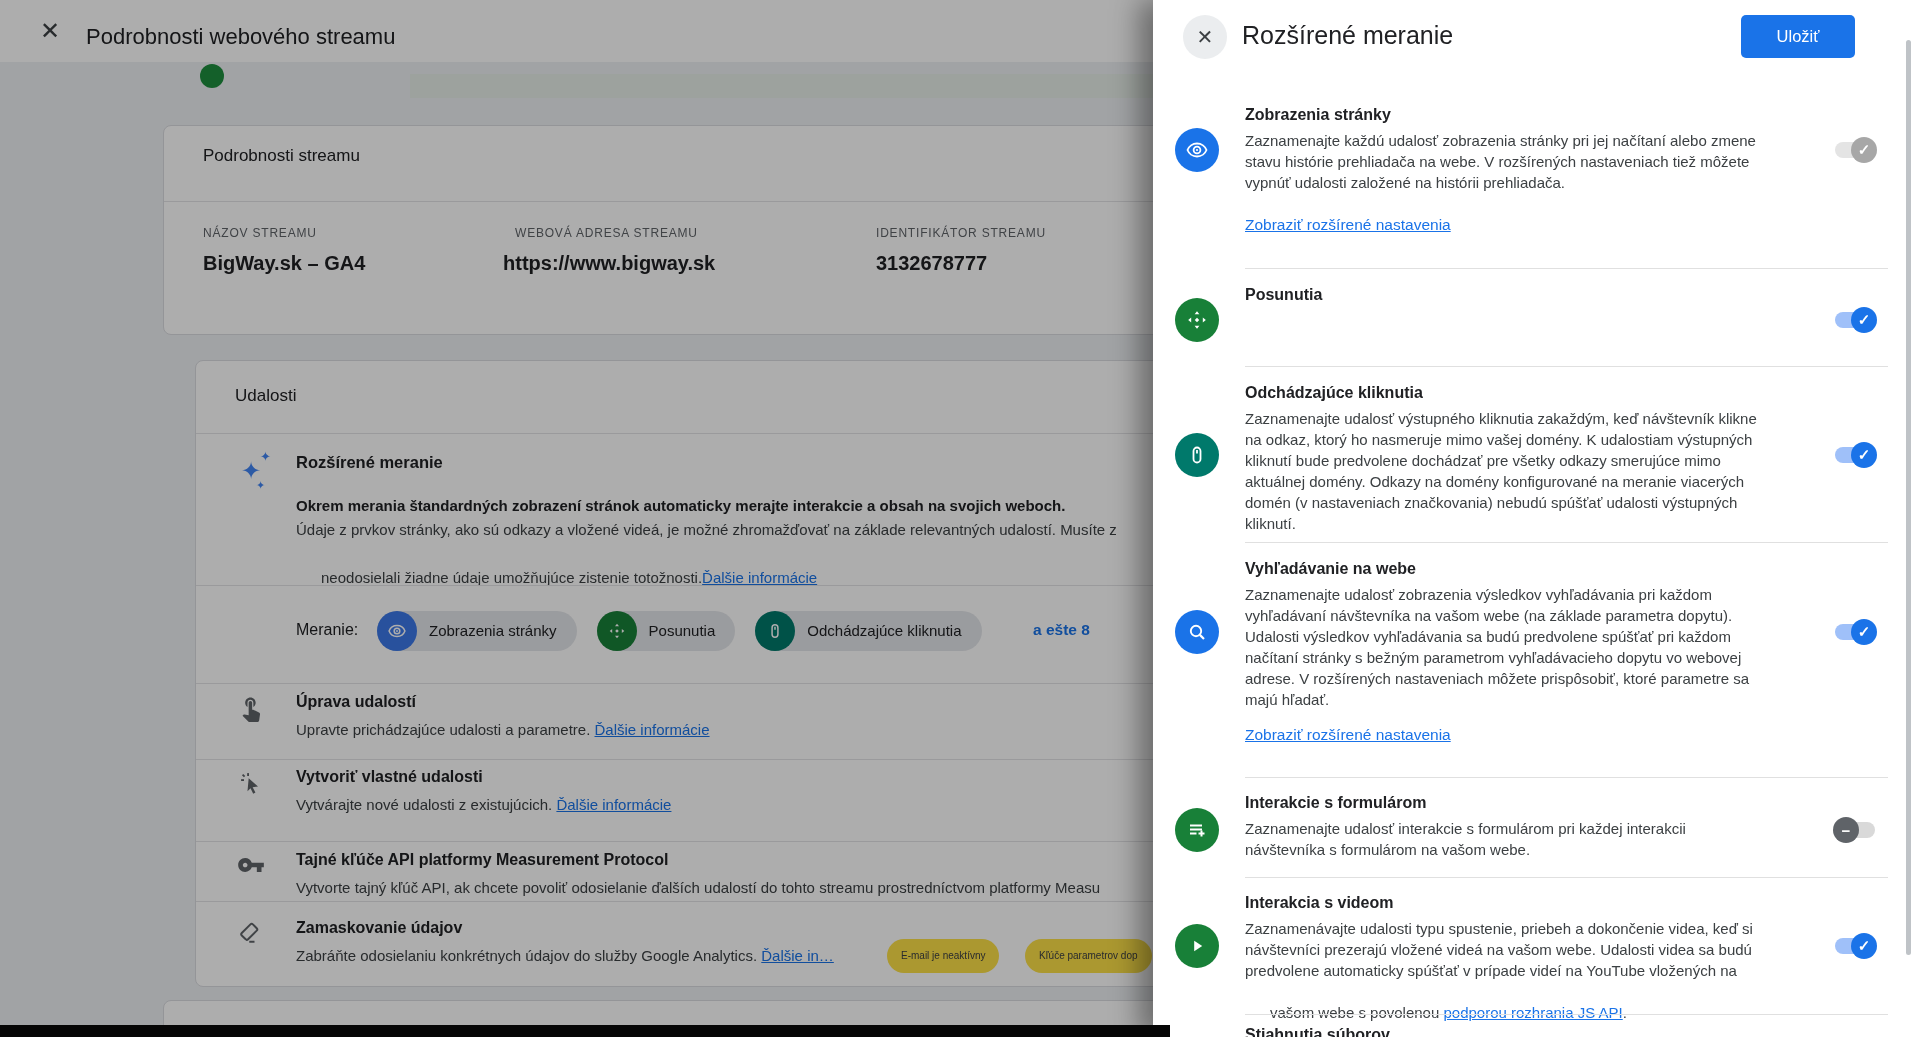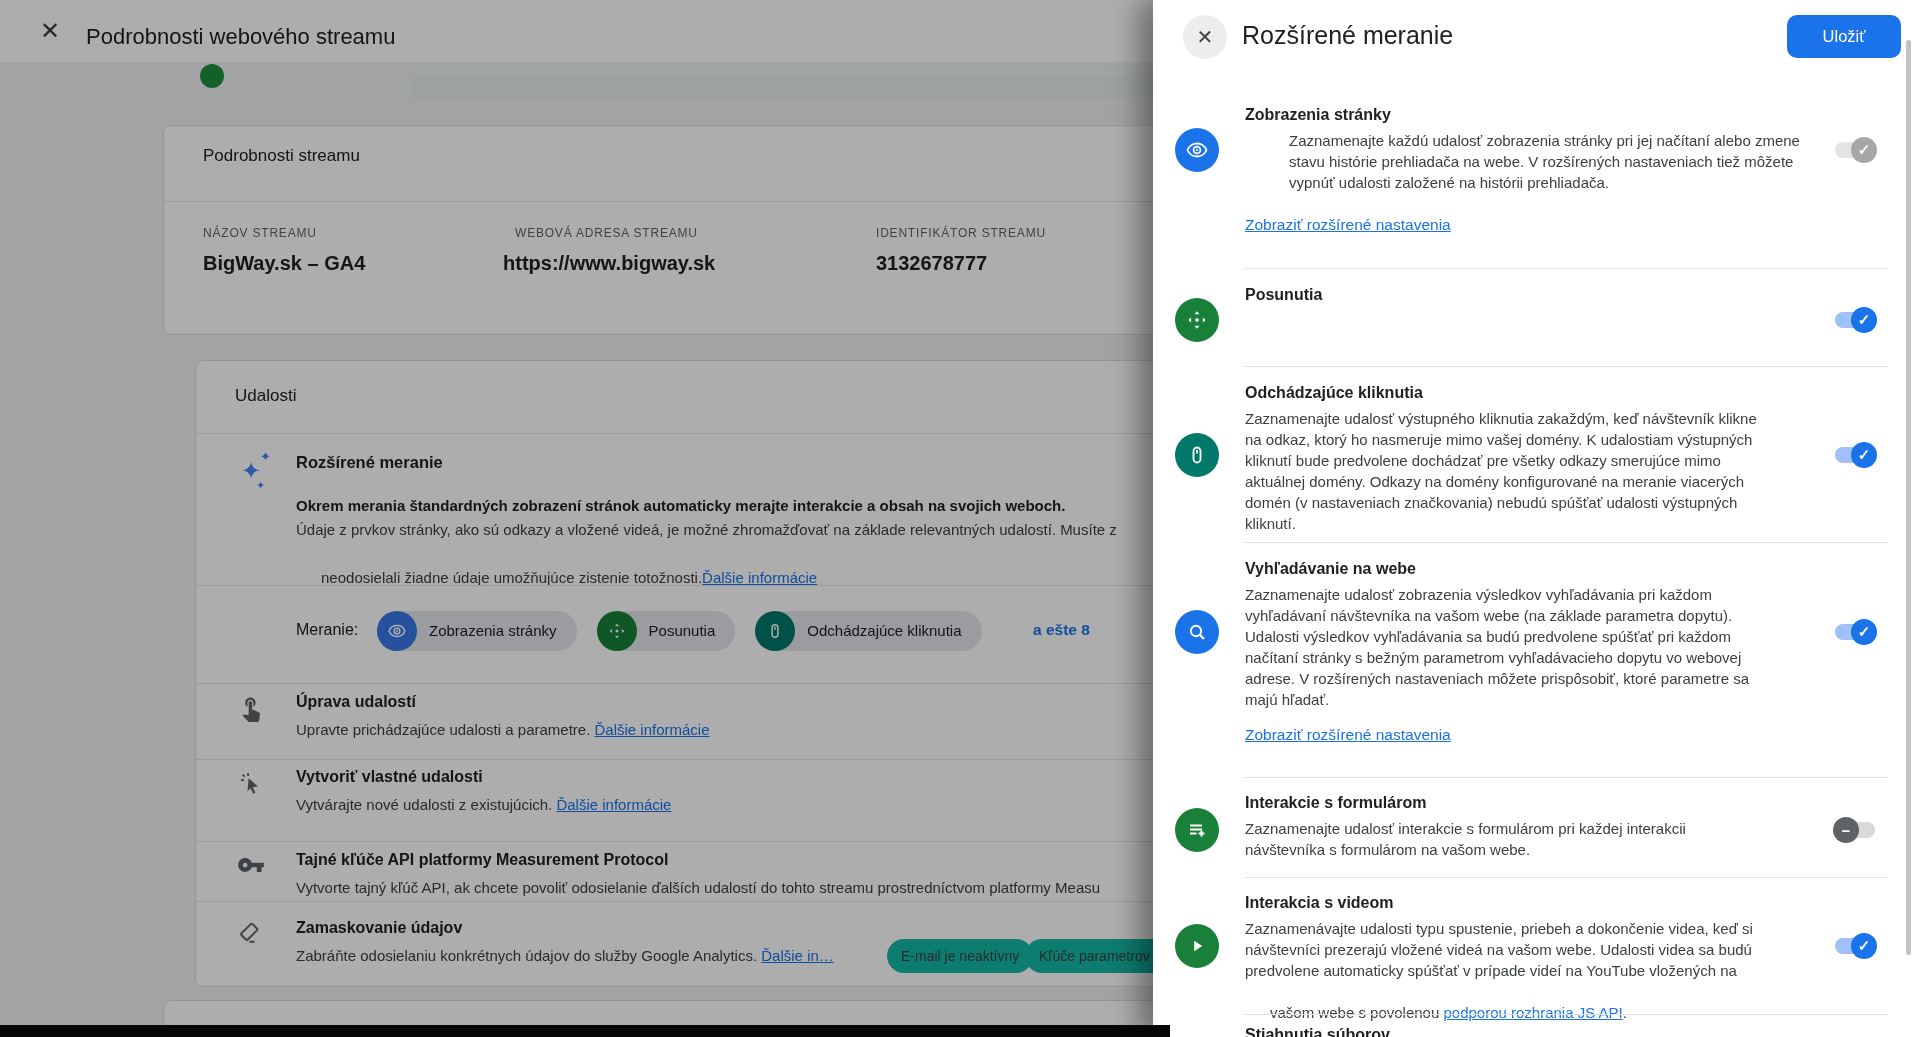--- a/index.html
+++ b/index.html
@@ -22,33 +22,33 @@
   .enh-line.b{font-weight:bold;color:#202124;}
   a.lnk{color:#1a73e8;text-decoration:underline;cursor:pointer;}
   .chip{position:relative;height:40px;background:#e4e6ea;border-radius:20px;
         padding:0 20px 0 52px;line-height:40px;font-size:15px;color:#202124;white-space:nowrap;}
   .chip-ic{position:absolute;left:0;top:0;width:40px;height:40px;border-radius:50%;
            display:flex;align-items:center;justify-content:center;}
   .more-link{font-size:15.5px;font-weight:bold;color:#1a73e8;}
   .row-title{font-size:16px;font-weight:bold;color:#202124;white-space:nowrap;}
   .row-desc{font-size:15px;color:#3c4043;white-space:nowrap;}
   .row-icon{position:absolute;width:34px;height:34px;display:flex;align-items:center;justify-content:center;}
-  .badge{position:absolute;height:34px;border-radius:17px;background:#14b8a6;padding:0 14px;
-         line-height:34px;font-size:14px;color:#3c4043;white-space:nowrap;}
+  .badge{position:absolute;height:34px;border-radius:17px;background:#fde047;padding:0 14px;
+         line-height:34px;font-size:10px;color:#3c4043;white-space:nowrap;}
   .scrim{position:absolute;left:0;top:0;width:1920px;height:1037px;background:rgba(0,0,0,.32);z-index:20;}
   .bottombar{position:absolute;left:0;bottom:0;width:1170px;height:12px;background:#060606;z-index:60;}
   
   .panel{position:absolute;left:1153px;top:0;width:767px;height:1037px;background:#fff;z-index:30;
          box-shadow:-14px 0 26px rgba(0,0,0,.38);overflow:hidden;}
   .panel-close{position:absolute;left:30px;top:15px;width:44px;height:44px;border-radius:50%;
                background:#ebedef;display:flex;align-items:center;justify-content:center;
                font-size:20px;color:#3c4043;cursor:pointer;}
   .panel-title{position:absolute;left:89px;top:21px;font-size:25px;font-weight:500;color:#202124;}
-  .save-btn{position:absolute;left:634px;top:15px;width:114px;height:43px;background:#1a73e8;border:none;
-            border-radius:10px;color:#fff;font-size:16.5px;font-family:"Liberation Sans",sans-serif;cursor:pointer;}
+  .save-btn{position:absolute;left:588px;top:15px;width:114px;height:43px;background:#1a73e8;border:none;
+            border-radius:5px;color:#fff;font-size:16.5px;font-family:"Liberation Sans",sans-serif;cursor:pointer;}
   .sec-icon{position:absolute;width:44px;height:44px;border-radius:50%;
             display:flex;align-items:center;justify-content:center;}
   .sec-title{position:absolute;left:92px;font-size:16px;font-weight:bold;color:#202124;white-space:nowrap;}
   .sec-desc{position:absolute;left:92px;font-size:15px;line-height:21px;color:#3c4043;white-space:pre;}
   .sec-link{position:absolute;left:92px;font-size:15.5px;}
   .pdivider{position:absolute;left:92px;right:32px;height:1px;background:#e0e0e0;}
   .toggle{position:absolute;left:682px;width:40px;height:16px;border-radius:8px;cursor:pointer;}
   .knob{position:absolute;top:-5px;width:26px;height:26px;border-radius:50%;display:flex;
         align-items:center;justify-content:center;color:#fff;font-size:15px;font-weight:bold;}
   .toggle.on{background:#9fc0f9;}   .toggle.on .knob{right:-2px;background:#1a73e8;}
@@ -202,21 +202,21 @@
     <button class="save-btn">Uložiť</button>
 
     <div class="sec-icon" style="left:22px;top:128px;background:#1a73e8;">
       <svg width="24" height="24" viewBox="0 0 24 24">
           <path d="M12 5.5C7.5 5.5 3.8 8.6 2.5 12c1.3 3.4 5 6.5 9.5 6.5s8.2-3.1 9.5-6.5C20.2 8.6 16.5 5.5 12 5.5z" fill="none" stroke="#fff" stroke-width="1.8"></path>
           <circle cx="12" cy="12" r="3.4" fill="none" stroke="#fff" stroke-width="1.8"></circle>
           <circle cx="12" cy="12" r="1.1" fill="#fff"></circle>
         </svg>
     </div>
     <div class="sec-title" style="top:106px;">Zobrazenia stránky</div>
-    <div class="sec-desc" style="top:130px;margin-left:44px;">Zaznamenajte každú udalosť zobrazenia stránky pri jej načítaní alebo zmene
+    <div class="sec-desc" style="top:130px;">Zaznamenajte každú udalosť zobrazenia stránky pri jej načítaní alebo zmene
 stavu histórie prehliadača na webe. V rozšírených nastaveniach tiež môžete
 vypnúť udalosti založené na histórii prehliadača.</div>
     <a class="lnk sec-link" style="top:216px;">Zobraziť rozšírené nastavenia</a>
     <div class="toggle dis" style="top:142px;">
         <span class="knob">✓</span>
       </div>
     <div class="pdivider" style="top:268px;"></div>
 
     <div class="sec-icon" style="left:22px;top:298px;background:#188038;">
       <svg width="24" height="24" viewBox="0 0 24 24" fill="#fff">

